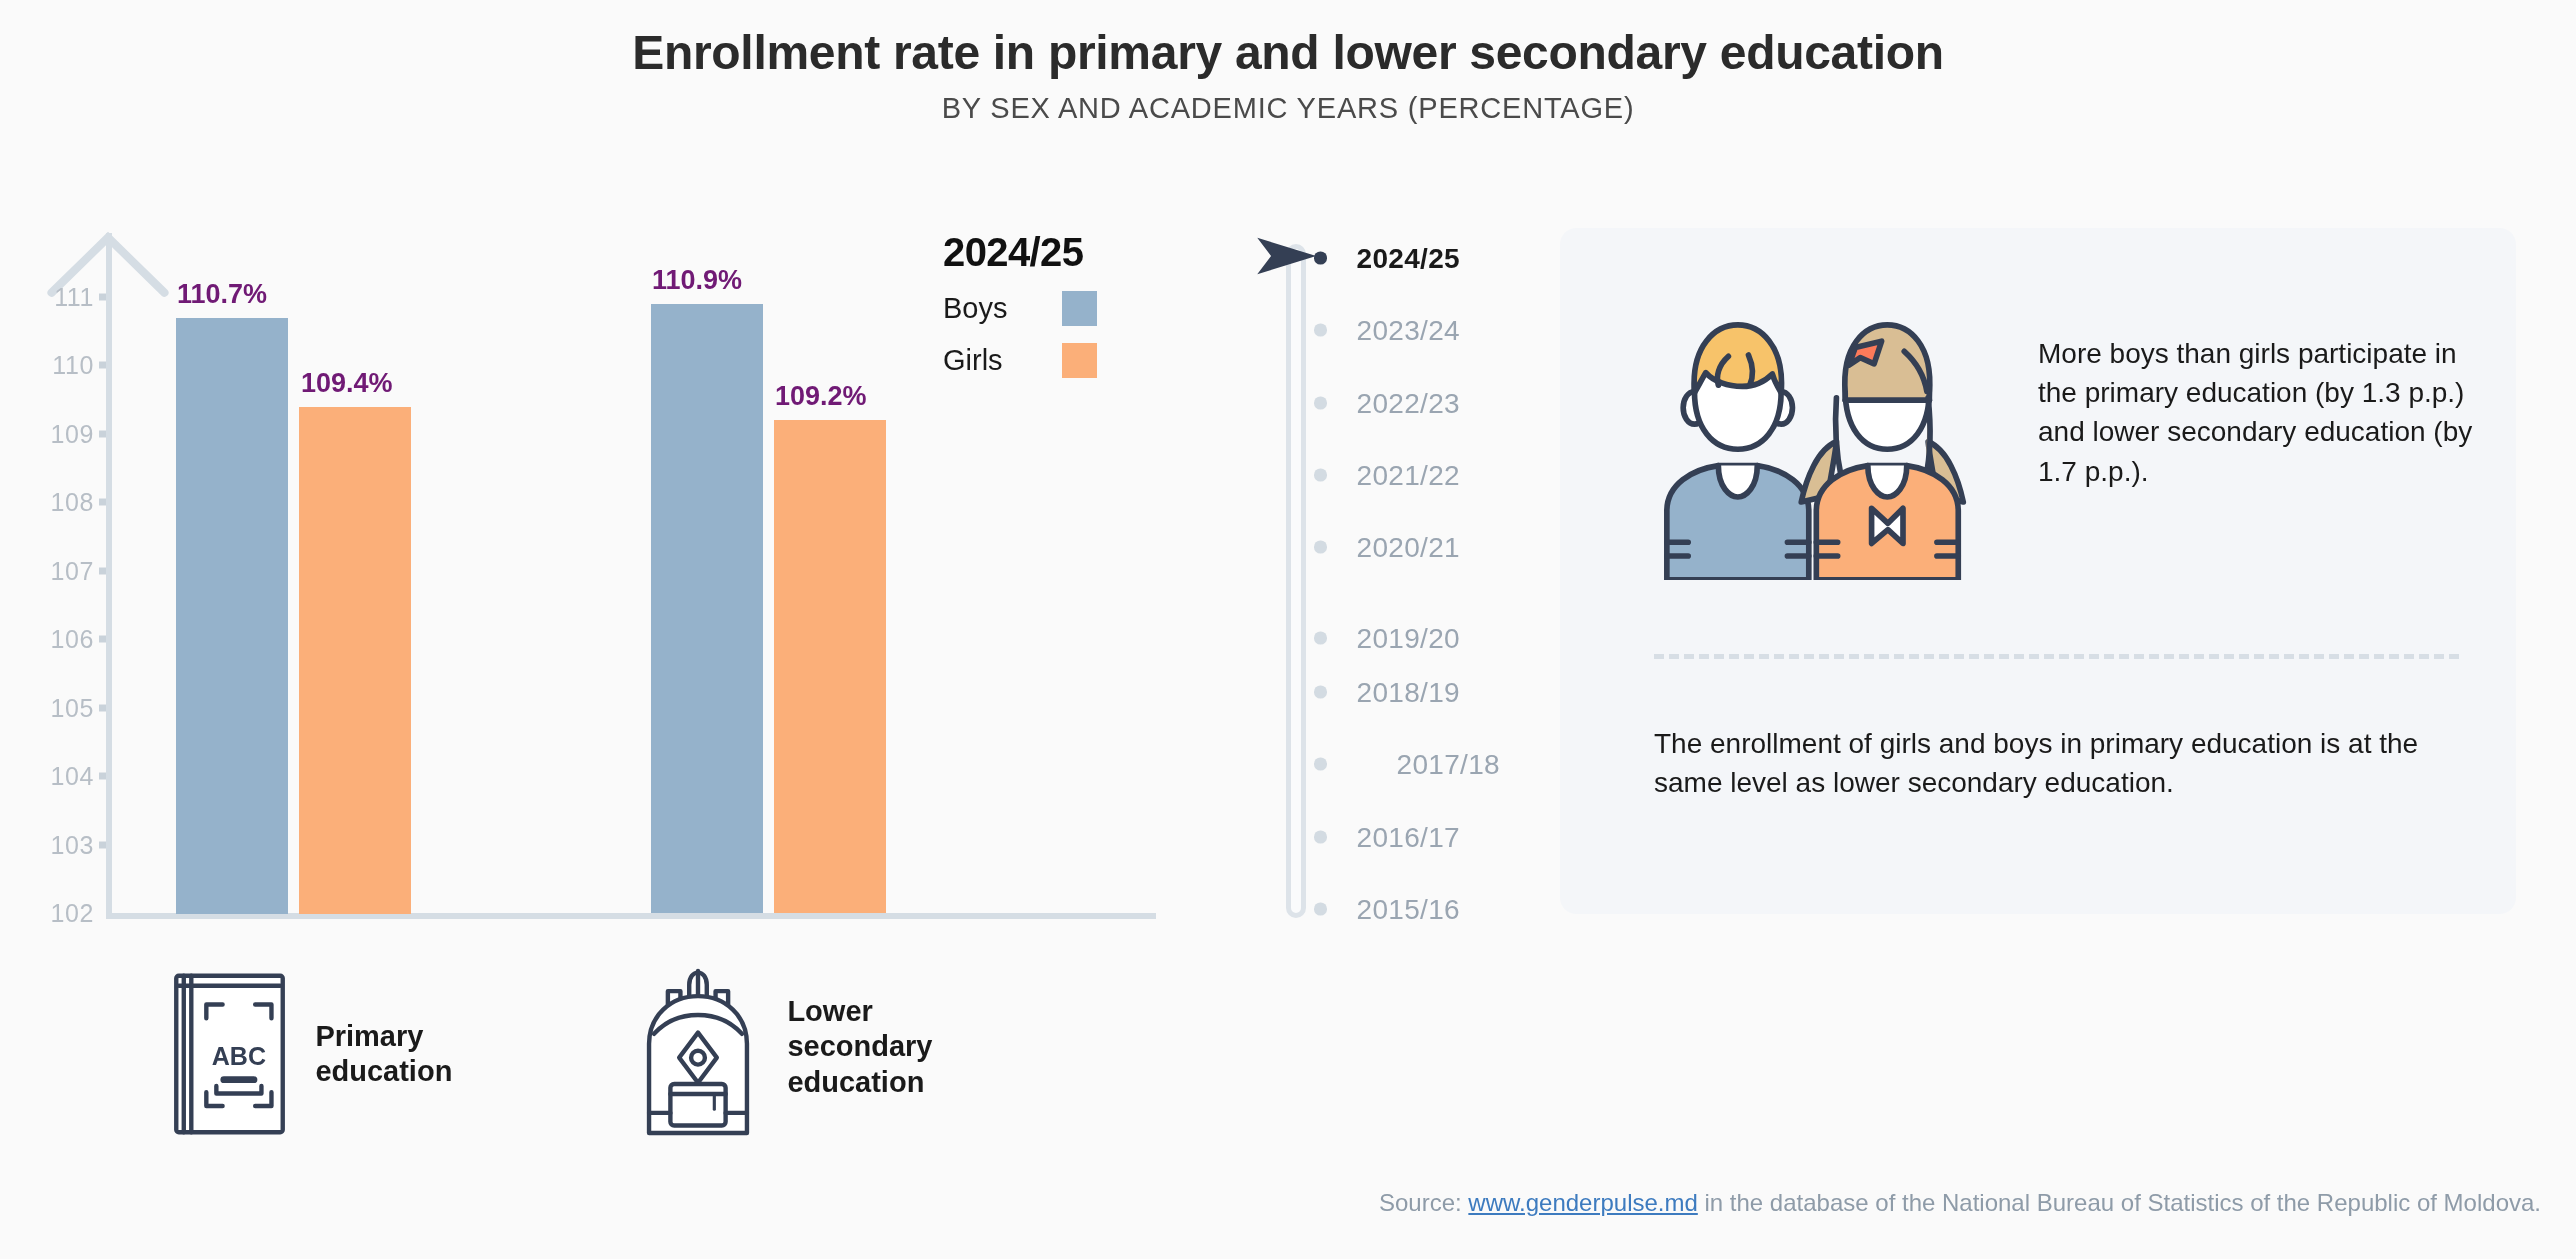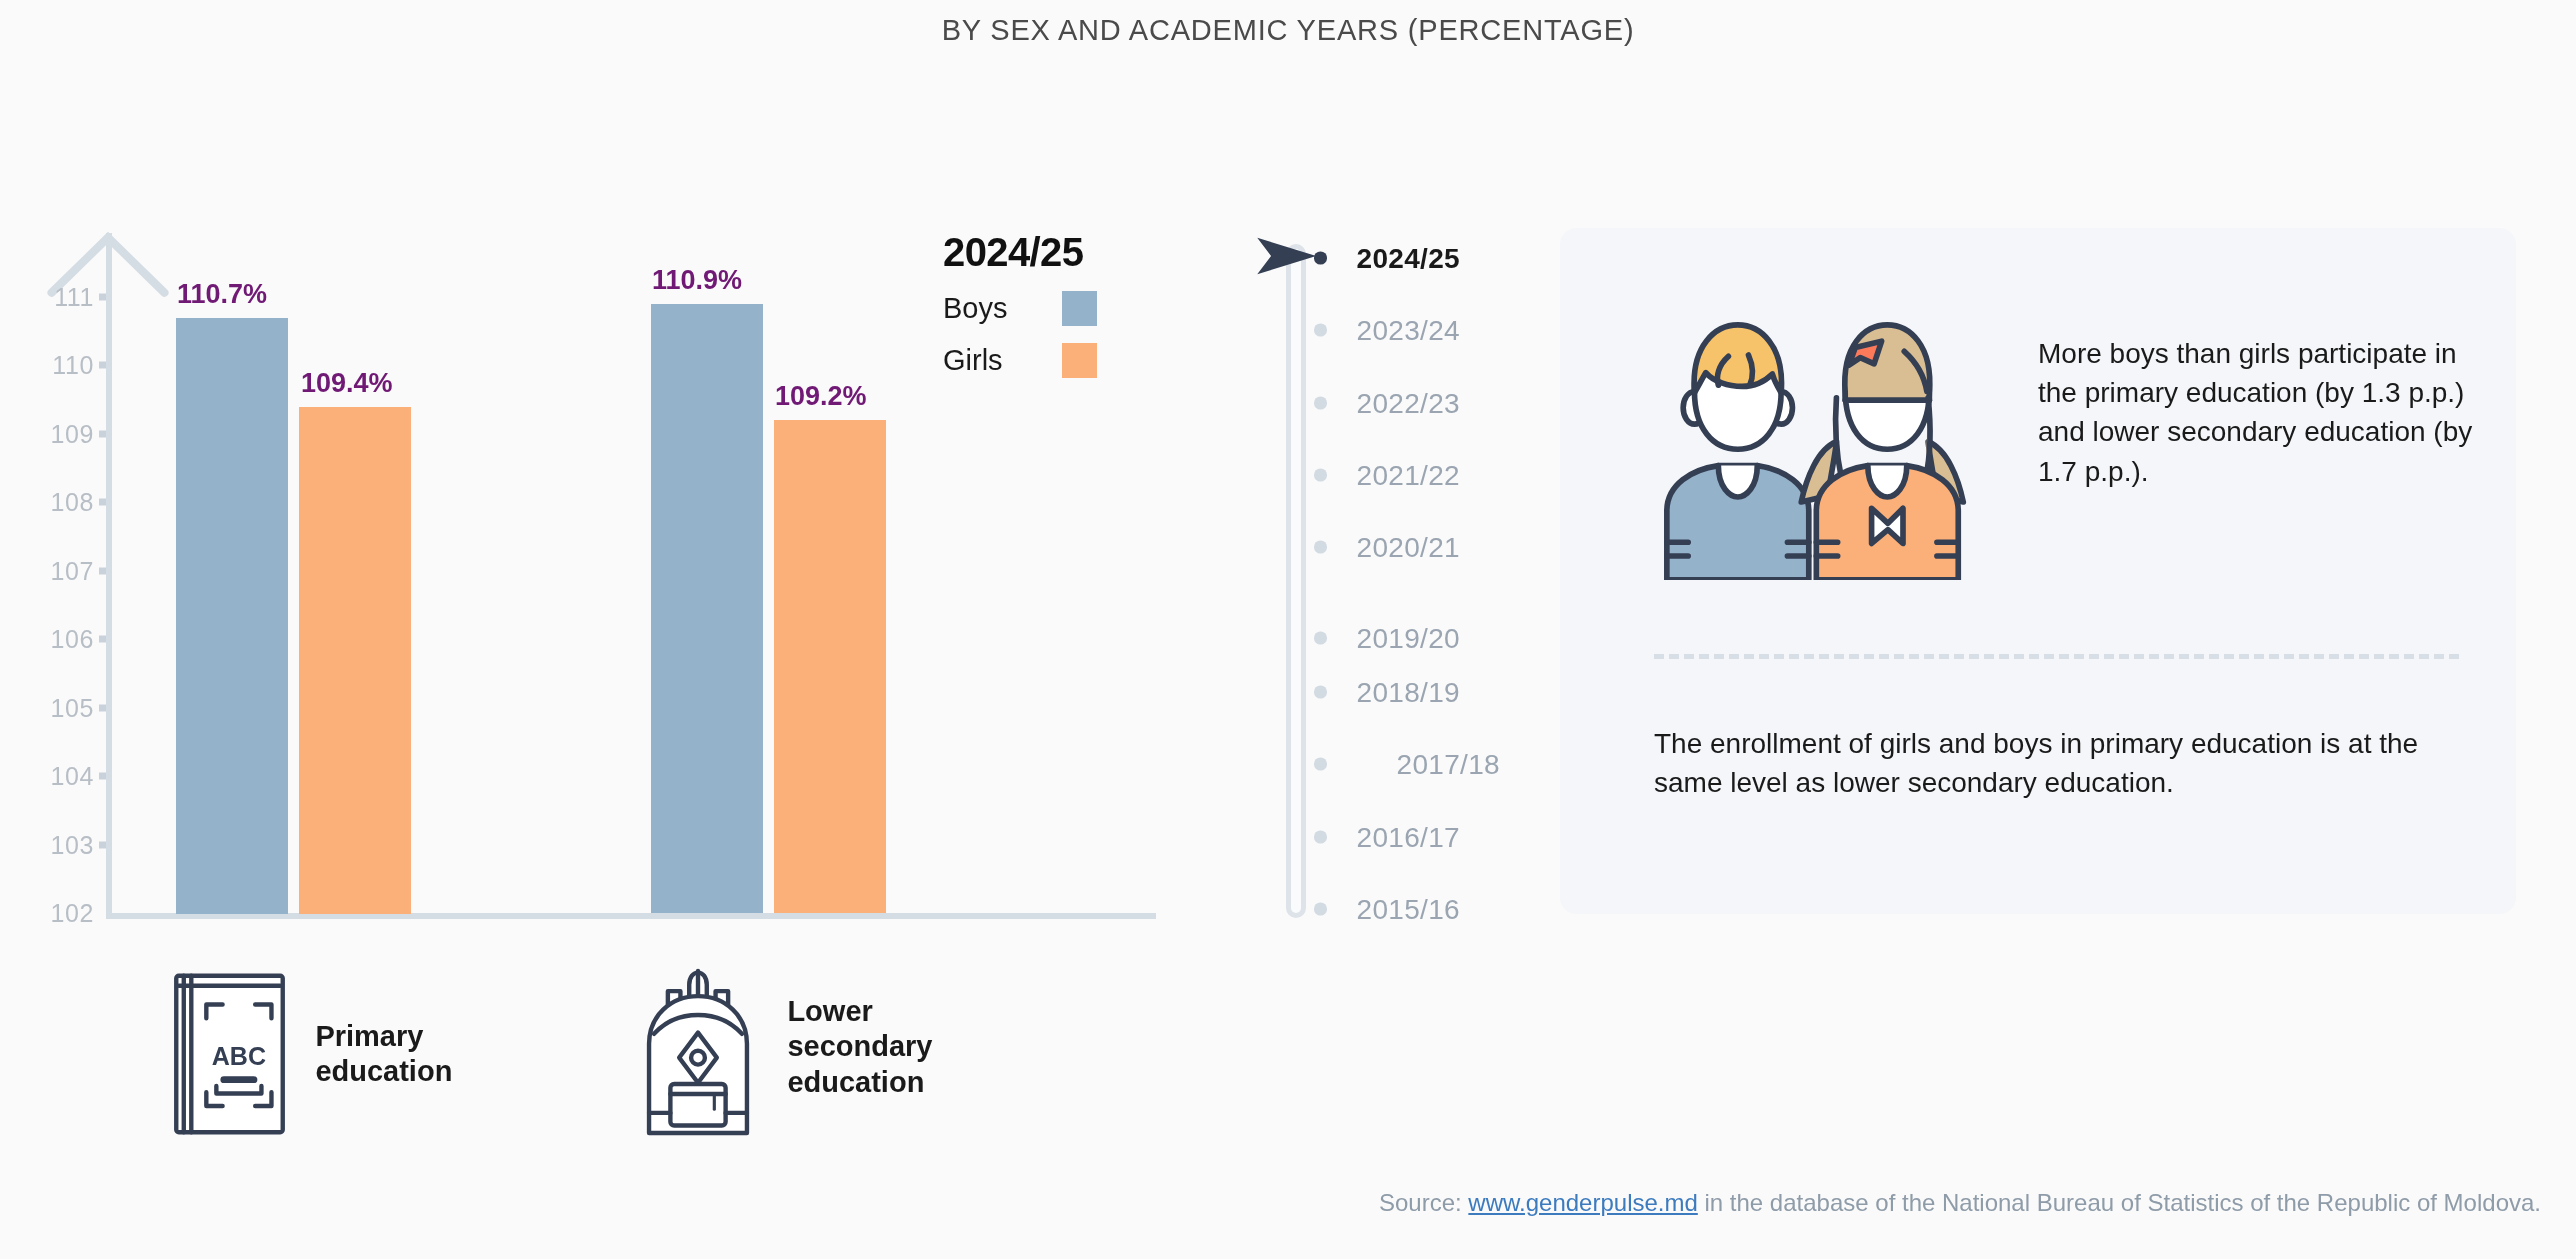--- a/index.html
+++ b/index.html
@@ -199,20 +199,21 @@
     text-align: right;
     font-size: 24px;
     color: #8E9BA8;
   }
   #footer-link { color:#3D7BBF; }
 </style>
 </head>
 <body>
 
 <div id="header">
+  <div id="chart-title">Enrollment rate in primary and lower secondary education</div>
   <div id="chart-subtitle">BY SEX AND ACADEMIC YEARS (PERCENTAGE)</div>
 </div>
 
 <div id="plot-area">
 
   <div id="y-axis-line"></div>
   <svg id="y-axis-arrow" viewBox="0 0 200 110">
     <path d="M10 100 L100 12 L190 100" fill="none" stroke="#D5DDE4" stroke-width="13" stroke-linecap="round" stroke-linejoin="miter"></path>
   </svg>
   <div id="x-axis-line"></div>

